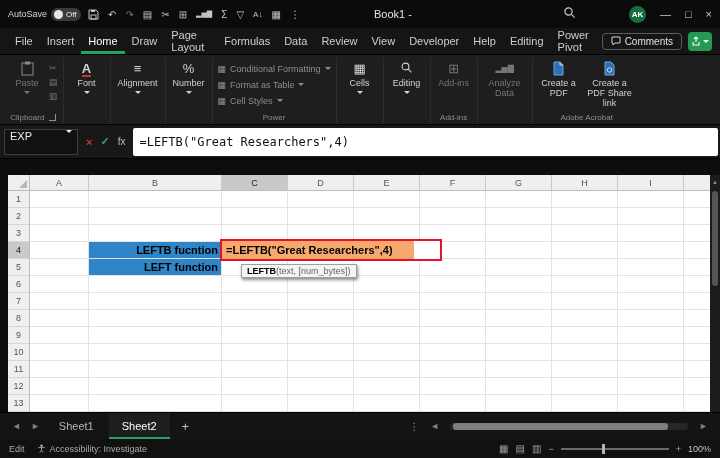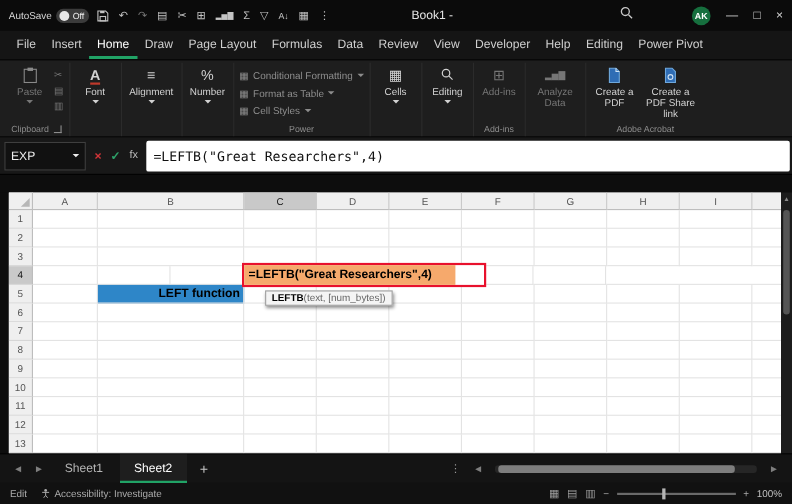--- a/index.html
+++ b/index.html
@@ -38,21 +38,21 @@
   .dim { color:#767676 !important; }
   .chev { width:0; height:0; border-left:3px solid transparent; border-right:3px solid transparent; border-top:3px solid currentColor; display:inline-block; }
   .smallcol { display:flex; flex-direction:column; gap:4px; padding-top:6px; font-size:9px; color:#767676; }
   .fonticon { font-weight:700; font-size:12px; border-bottom:2px solid #c0392b; line-height:13px; height:15px; }
   .stylecol { display:flex; flex-direction:column; justify-content:flex-start; gap:1px; padding-top:4px; }
   .stylerow { display:flex; align-items:center; gap:4px; font-size:9px; color:#8d8d8d; height:15px; white-space:nowrap; }
   .dlauncher { width:7px; height:7px; border:1px solid #8d8d8d; border-top:none; border-left:none; margin-left:2px; }
 
   
   .fbar { height:34px; background:#181818; display:flex; align-items:center; padding:3px 2px 3px 4px; border-bottom:1px solid #000; gap:0; }
-  .namebox { width:74px; height:26px; background:#111; border:1px solid #3f3f3f; display:flex; align-items:center; padding:0 5px; font-size:11px; color:#eee; gap:4px; }
+  .namebox { width:74px; height:26px; background:#111; border:1px solid #3f3f3f; display:flex; align-items:flex-start; padding:0 5px; font-size:11px; color:#eee; gap:4px; }
   .namebox .nbtext { flex:1; }
   .fbaricons { display:flex; align-items:center; gap:8px; padding:0 8px; font-size:11px; }
   .fcancel { color:#D13438; font-weight:700; }
   .fcheck { color:#2EA36A; font-weight:700; }
   .ffx { color:#bbb; font-size:10px; }
   .finput { flex:1; height:28px; background:#fff; border-radius:2px; color:#111; font-family:"DejaVu Sans Mono", monospace; font-size:12px; display:flex; align-items:center; padding:0 6px; }
 
   .gapstrip { height:16px; background:#0d0d0d; }
 
   
@@ -152,20 +152,34 @@
     <span class="rtab">Draw</span>
     <span class="rtab">Page Layout</span>
     <span class="rtab">Formulas</span>
     <span class="rtab">Data</span>
     <span class="rtab">Review</span>
     <span class="rtab">View</span>
     <span class="rtab">Developer</span>
     <span class="rtab">Help</span>
     <span class="rtab">Editing</span>
     <span class="rtab">Power Pivot</span>
+    <div class="tabsright">
+      <span class="commentsbtn">
+        <svg width="10" height="10" viewBox="0 0 10 10">
+            <path d="M1 1h8v6H4L2 9V7H1z" fill="none" stroke="#d0d0d0"></path>
+          </svg>
+        <span>Comments</span>
+      </span>
+      <span class="sharebtn">
+        <svg width="10" height="10" viewBox="0 0 10 10">
+            <path d="M5 1v5M3 3l2-2 2 2M2 6v3h6V6" fill="none" stroke="#fff" stroke-width="1.1"></path>
+          </svg>
+        <span class="chev"></span>
+      </span>
+    </div>
   </div>
 
   <div class="ribbon">
     <div class="rgroup">
       <div class="rbody">
         <div class="bigbtn dim">
           <span class="bicon">
             <svg width="13" height="15" viewBox="0 0 13 15">
                 <rect x="1" y="2" width="11" height="12" fill="none" stroke="#8a8a8a"></rect>
                 <rect x="4" y="0.5" width="5" height="3" fill="#8a8a8a"></rect>
@@ -386,20 +400,21 @@
             <div class="cell" style="width: 66px;"></div>
             <div class="cell" style="width: 66px;"></div>
             <div class="cell" style="width: 66px;"></div>
             <div class="cell" style="width: 66px;"></div>
             <div class="cell" style="width: 66px;"></div>
             <div class="cell fillcell"></div>
           </div>
           <div class="grow">
             <div class="rh sel">4</div>
             <div class="cell" style="width: 59px;"></div>
+            <div class="cell" style="width: 133px; background: rgb(46, 134, 200); font-weight: 700; justify-content: flex-end;">LEFTB fucntion</div>
             <div class="cell" style="width: 66px;"></div>
             <div class="cell" style="width: 66px;"></div>
             <div class="cell" style="width: 66px;"></div>
             <div class="cell" style="width: 66px;"></div>
             <div class="cell" style="width: 66px;"></div>
             <div class="cell" style="width: 66px;"></div>
             <div class="cell" style="width: 66px;"></div>
             <div class="cell fillcell"></div>
           </div>
           <div class="grow">

